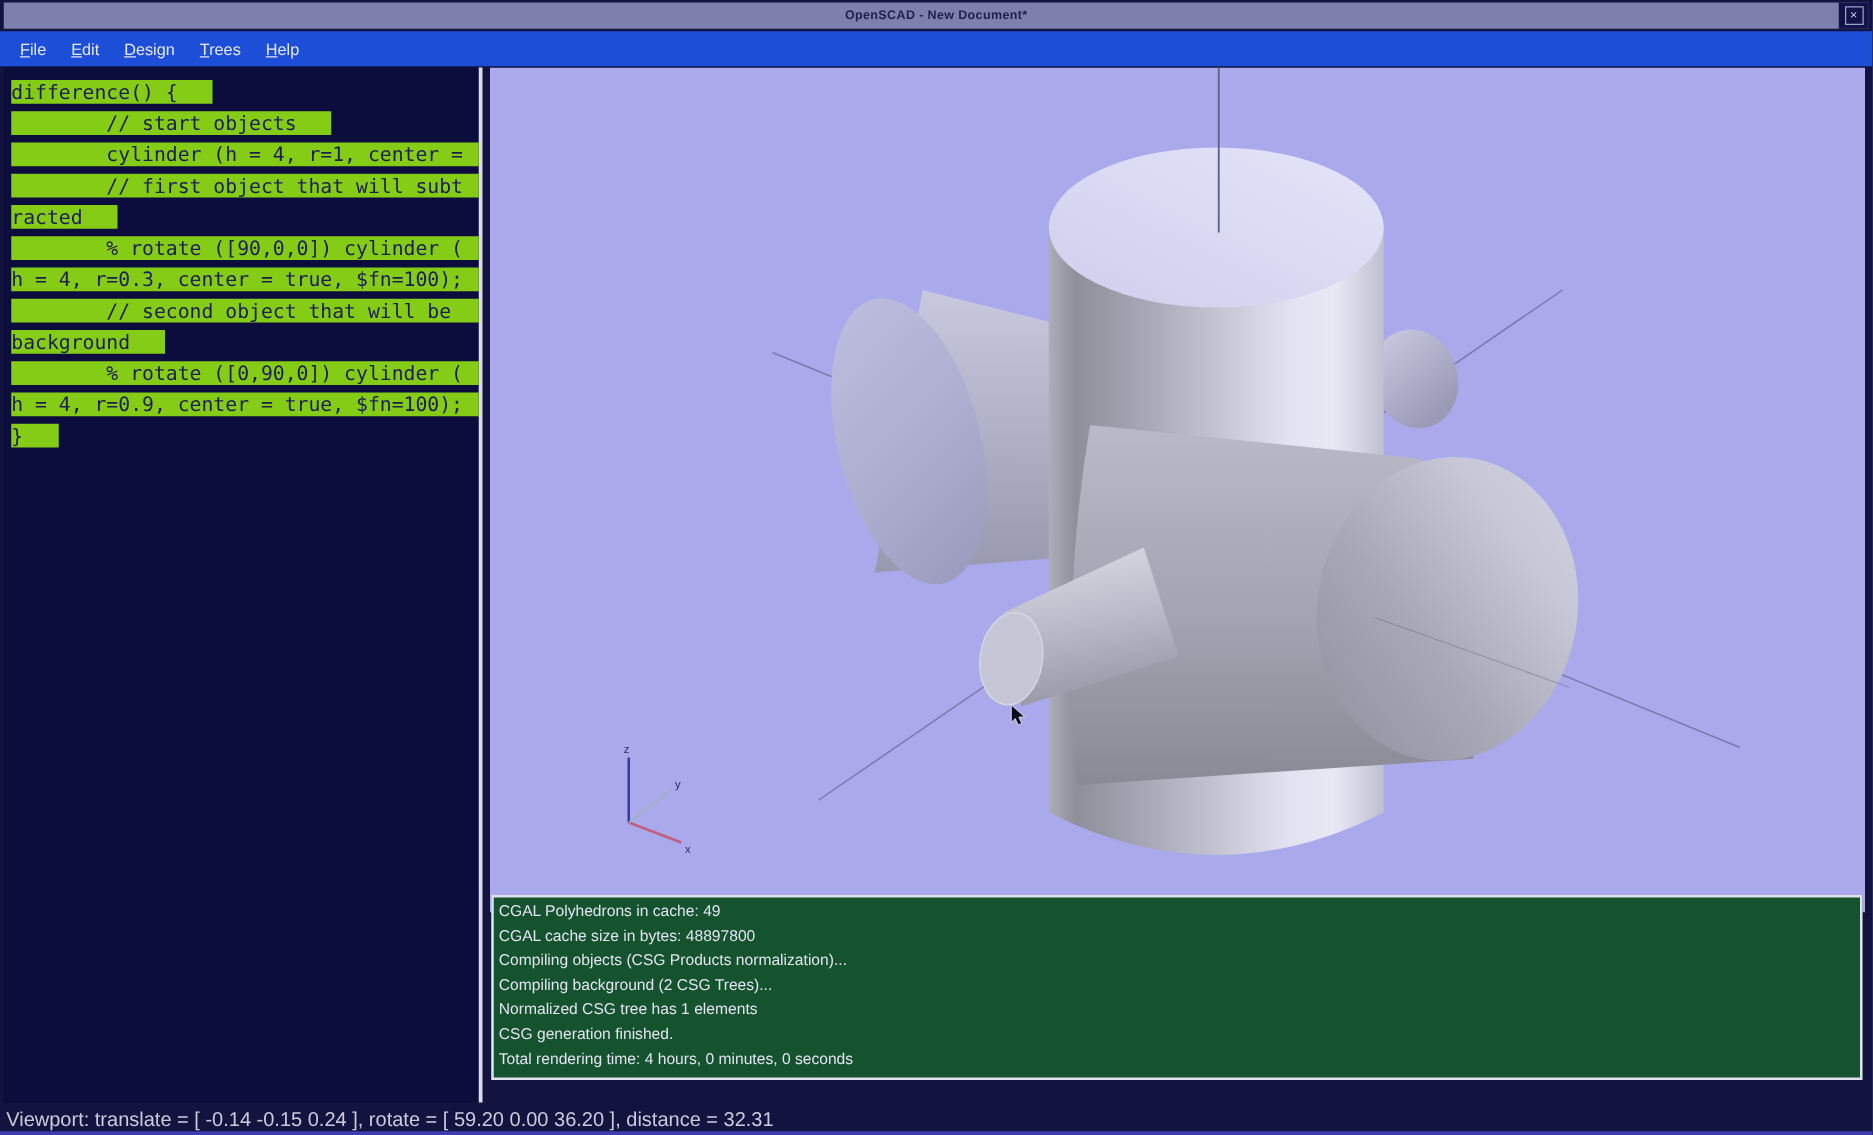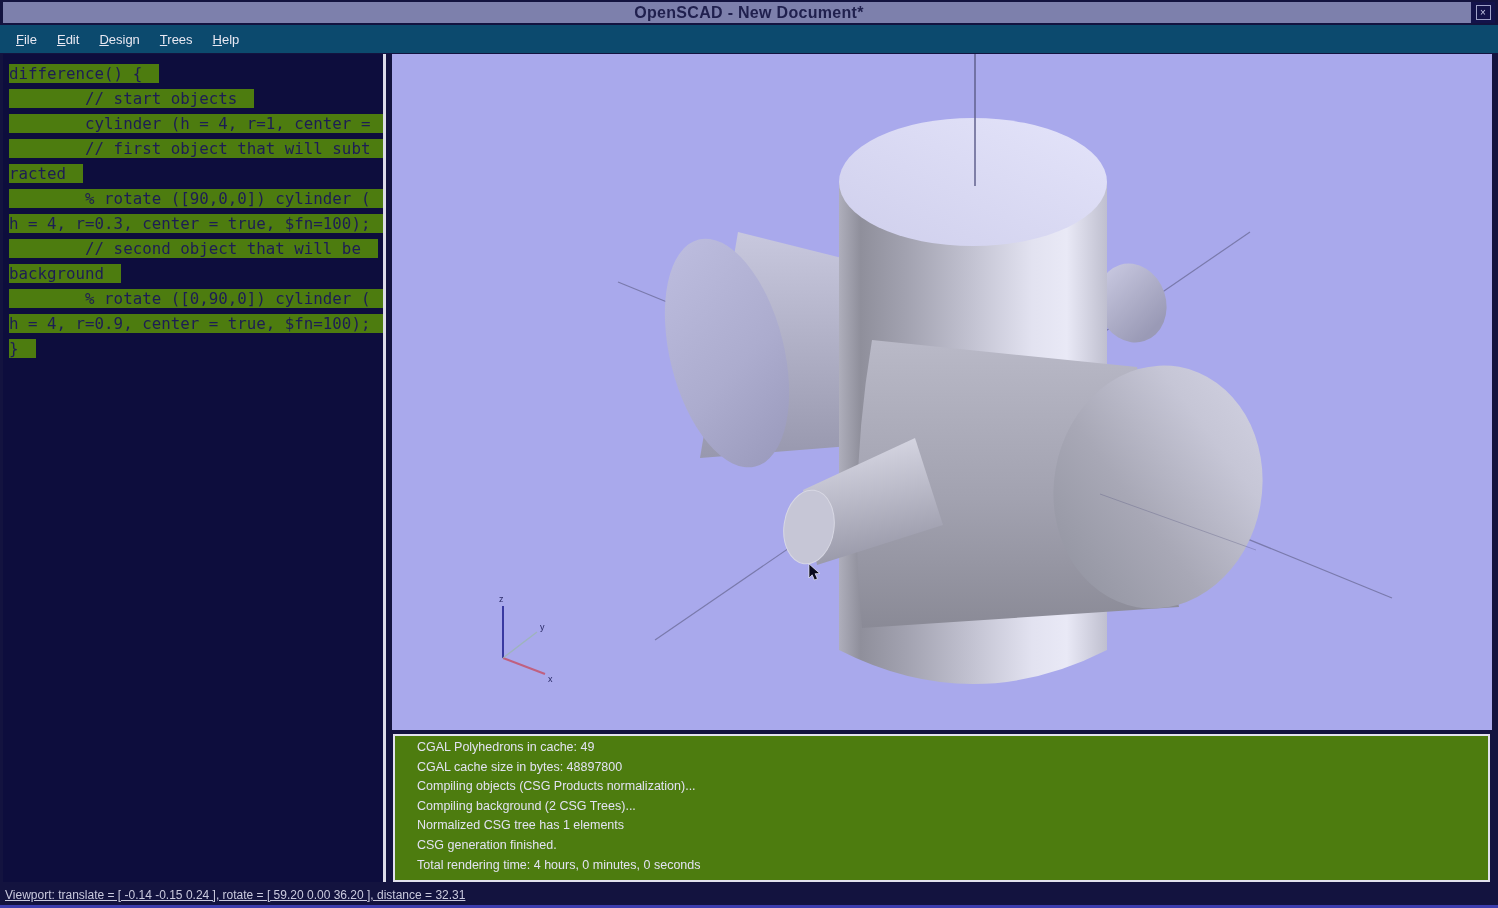--- a/index.html
+++ b/index.html
@@ -6,64 +6,64 @@
   .window{
     position:relative;width:1498px;height:908px;
     background:#13133f;overflow:hidden;
     font-family:"Liberation Sans",sans-serif;
   }
   
   .titlebar{
     position:absolute;left:3px;top:2px;right:3px;height:21px;
     background:#7d80ac;display:flex;align-items:center;justify-content:center;
   }
-  .title{font-size:16px;font-weight:bold;color:#20204e;letter-spacing:.3px;}
+  .title{font-size:10px;font-weight:bold;color:#20204e;letter-spacing:.3px;}
   .closebox{
     position:absolute;right:0;top:0;width:24px;height:21px;background:#13134a;
     display:flex;align-items:center;justify-content:center;cursor:default;
   }
   .close-glyph{
     width:13px;height:13px;border:1px solid #9fa2c8;color:#c9cce8;
     font-size:10px;line-height:13px;text-align:center;display:block;
   }
   
   .menubar{
     position:absolute;left:0;top:25px;width:100%;height:28px;
-    background:#0c4a6e;display:flex;align-items:center;padding-left:6px;box-sizing:border-box;
+    background:#1d4ed8;display:flex;align-items:center;padding-left:6px;box-sizing:border-box;
   }
   .menu-item{
     display:inline-block;padding:2px 10px;color:#e8e8f2;font-size:13px;cursor:default;
   }
   .menu-item::first-letter{text-decoration:underline;}
   
   .editor{
     position:absolute;left:3px;top:54px;width:383px;height:828px;
     background:#0d0d3d;border-right:3px solid #dcdce8;box-sizing:border-box;
     padding:7px 0 0 6px;overflow:hidden;
     font-family:"DejaVu Sans Mono",monospace;font-size:15.8px;line-height:25px;
     color:#1d1d55;
   }
   .code-line{height:25px;white-space:pre;}
-  .sel{background:#4d7c0f;padding-right:17px;white-space:pre;}
+  .sel{background:#84cc16;padding-right:28px;white-space:pre;}
   
   .viewport{position:absolute;left:392px;top:54px;width:1100px;height:676px;}
   .viewport svg{display:block;}
   
   .console{
-    position:absolute;left:393px;top:734px;width:1097px;height:148px;
-    background:#4d7c0f;border:2px solid #e2e2ee;box-sizing:border-box;
-    padding:2px 22px;overflow:hidden;
+    position:absolute;left:393px;top:716px;width:1097px;height:148px;
+    background:#14532d;border:2px solid #e2e2ee;box-sizing:border-box;
+    padding:2px 4px;overflow:hidden;
   }
   .console-line{
     font-size:12.5px;line-height:19.6px;color:#e2e2f2;white-space:pre;
   }
   
   .statusbar{
     position:absolute;left:0;top:884px;width:100%;height:21px;
-    color:#cacade;font-size:12px;padding:4px 0 0 5px;box-sizing:border-box;text-decoration:underline;
+    color:#cacade;font-size:16px;padding:4px 0 0 5px;box-sizing:border-box;
   }
   .bottom-edge{
     position:absolute;left:0;bottom:0;width:100%;height:3px;background:#3d3dad;
   }
 </style>
 </head>
 <body>
 
 <div class="window">
 

